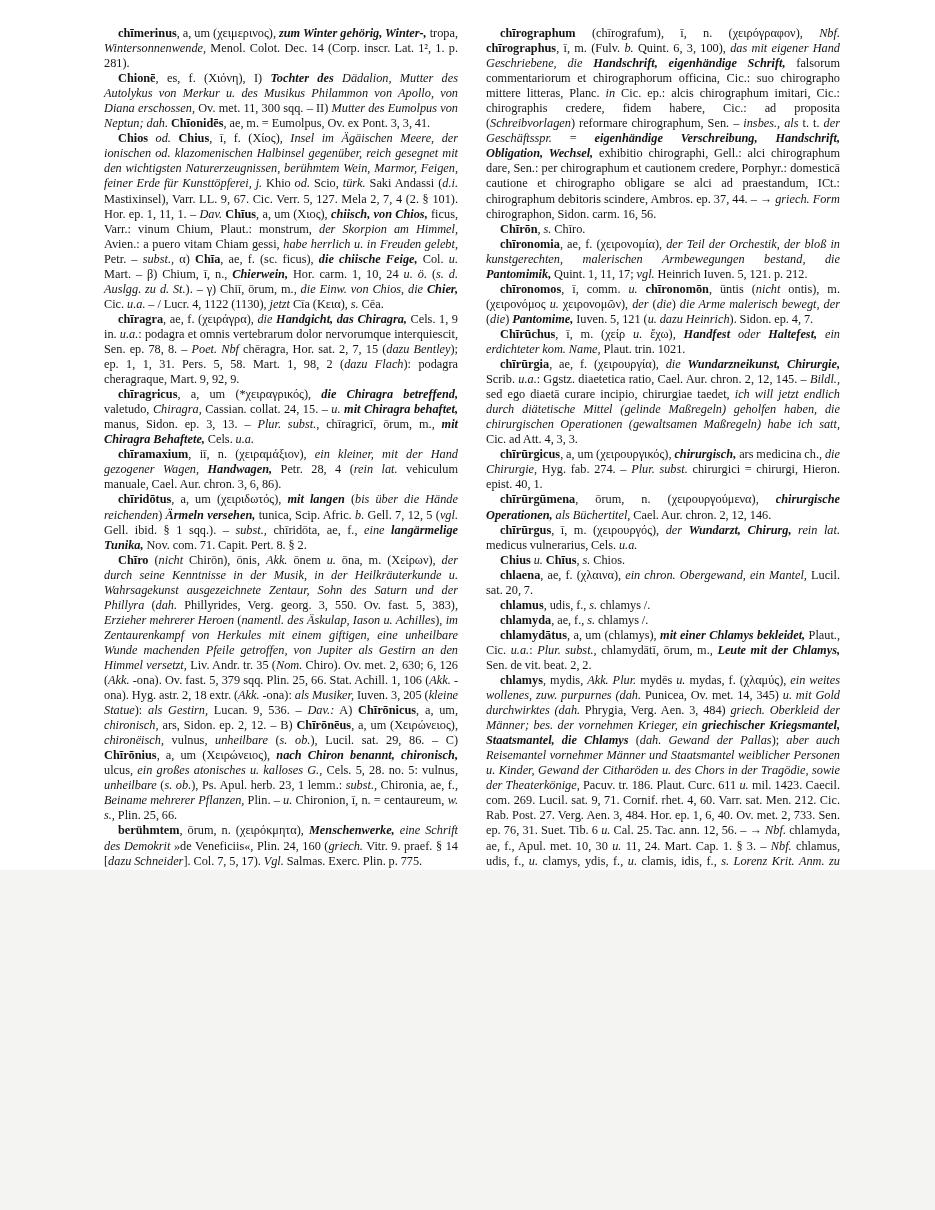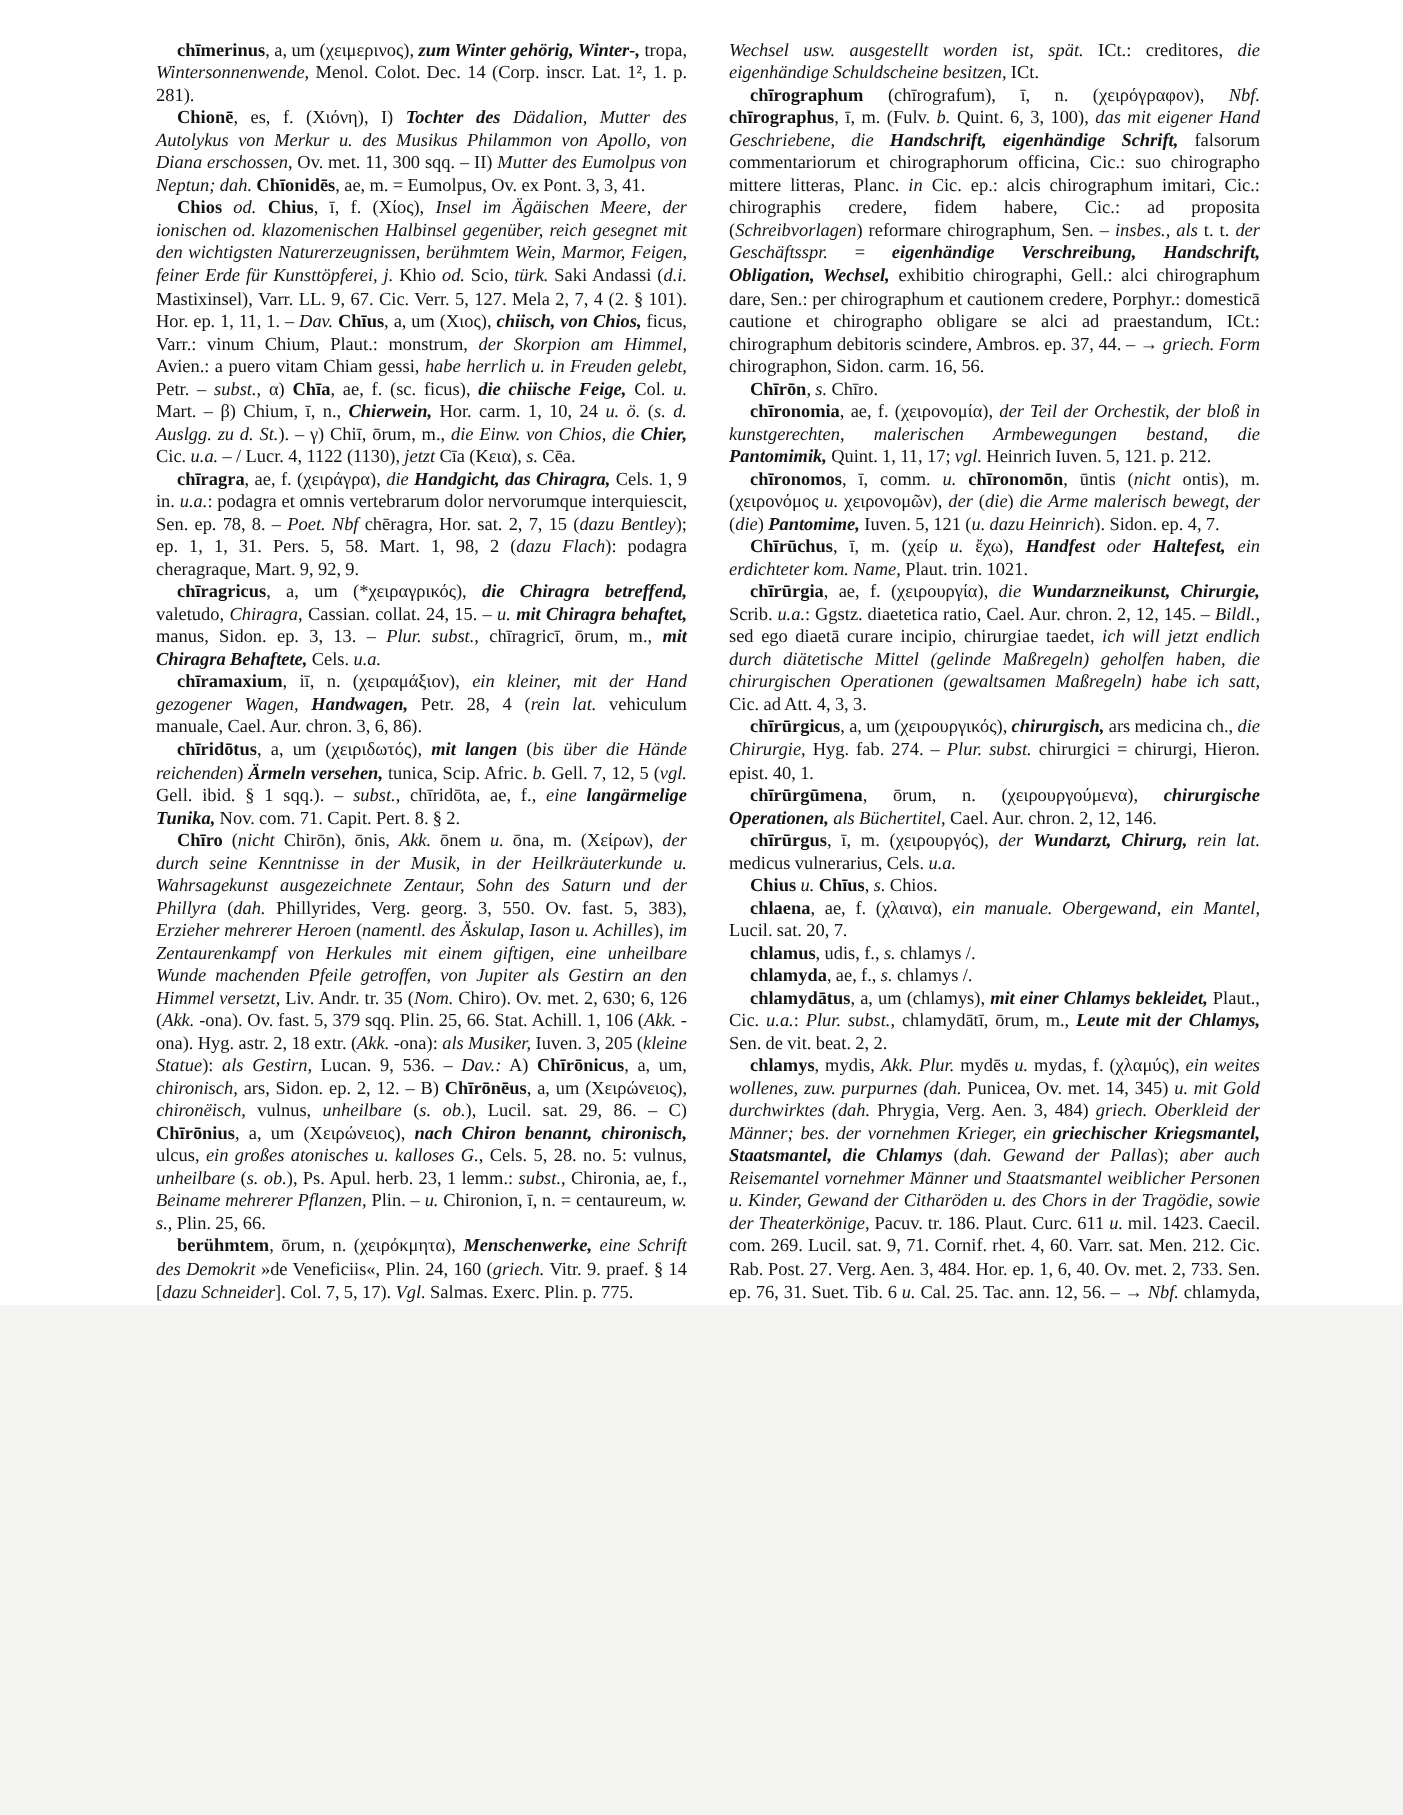--- a/index.html
+++ b/index.html
@@ -62,32 +62,31 @@
         <p class="entry"><span class="b">chīragra</span>, ae, f. (χειράγρα), <span class="i">die</span> <span class="bi">Handgicht, das Chiragra,</span> Cels. 1, 9 in. <span class="i">u.a.</span>: podagra et omnis vertebrarum dolor nervorumque interquiescit, Sen. ep. 78, 8. – <span class="i">Poet. Nbf</span> chēragra, Hor. sat. 2, 7, 15 (<span class="i">dazu Bentley</span>); ep. 1, 1, 31. Pers. 5, 58. Mart. 1, 98, 2 (<span class="i">dazu Flach</span>): podagra cheragraque, Mart. 9, 92, 9.</p>
         <p class="entry"><span class="b">chīragricus</span>, a, um (*χειραγρικός), <span class="bi">die Chiragra betreffend,</span> valetudo, <span class="i">Chiragra,</span> Cassian. collat. 24, 15. – <span class="i">u.</span> <span class="bi">mit Chiragra behaftet,</span> manus, Sidon. ep. 3, 13. – <span class="i">Plur. subst.,</span> chīragricī, ōrum, m., <span class="bi">mit Chiragra Behaftete,</span> Cels. <span class="i">u.a.</span></p>
         <p class="entry"><span class="b">chīramaxium</span>, iī, n. (χειραμάξιον), <span class="i">ein kleiner, mit der Hand gezogener Wagen,</span> <span class="bi">Handwagen,</span> Petr. 28, 4 (<span class="i">rein lat.</span> vehiculum manuale, Cael. Aur. chron. 3, 6, 86).</p>
         <p class="entry"><span class="b">chīridōtus</span>, a, um (χειριδωτός), <span class="bi">mit langen</span> (<span class="i">bis über die Hände reichenden</span>) <span class="bi">Ärmeln versehen,</span> tunica, Scip. Afric. <span class="i">b.</span> Gell. 7, 12, 5 (<span class="i">vgl.</span> Gell. ibid. § 1 sqq.). – <span class="i">subst.,</span> chīridōta, ae, f., <span class="i">eine</span> <span class="bi">langärmelige Tunika,</span> Nov. com. 71. Capit. Pert. 8. § 2.</p>
         <p class="entry"><span class="b">Chīro</span> (<span class="i">nicht</span> Chirōn), ōnis, <span class="i">Akk.</span> ōnem <span class="i">u.</span> ōna, m. (Χείρων), <span class="i">der durch seine Kenntnisse in der Musik, in der Heilkräuterkunde u. Wahrsagekunst ausgezeichnete Zentaur, Sohn des Saturn und der Phillyra</span> (<span class="i">dah.</span> Phillyrides, Verg. georg. 3, 550. Ov. fast. 5, 383), <span class="i">Erzieher mehrerer Heroen</span> (<span class="i">namentl. des Äskulap, Iason u. Achilles</span>), <span class="i">im Zentaurenkampf von Herkules mit einem giftigen, eine unheilbare Wunde machenden Pfeile getroffen, von Jupiter als Gestirn an den Himmel versetzt,</span> Liv. Andr. tr. 35 (<span class="i">Nom.</span> Chiro). Ov. met. 2, 630; 6, 126 (<span class="i">Akk.</span> -ona). Ov. fast. 5, 379 sqq. Plin. 25, 66. Stat. Achill. 1, 106 (<span class="i">Akk.</span> -ona). Hyg. astr. 2, 18 extr. (<span class="i">Akk.</span> -ona): <span class="i">als Musiker,</span> Iuven. 3, 205 (<span class="i">kleine Statue</span>): <span class="i">als Gestirn,</span> Lucan. 9, 536. – <span class="i">Dav.:</span> A) <span class="b">Chīrōnicus</span>, a, um, <span class="i">chironisch,</span> ars, Sidon. ep. 2, 12. – B) <span class="b">Chīrōnēus</span>, a, um (Χειρώνειος), <span class="i">chironëisch,</span> vulnus, <span class="i">unheilbare</span> (<span class="i">s. ob.</span>), Lucil. sat. 29, 86. – C) <span class="b">Chīrōnius</span>, a, um (Χειρώνειος), <span class="bi">nach Chiron benannt, chironisch,</span> ulcus, <span class="i">ein großes atonisches u. kalloses G.,</span> Cels. 5, 28. no. 5: vulnus, <span class="i">unheilbare</span> (<span class="i">s. ob.</span>), Ps. Apul. herb. 23, 1 lemm.: <span class="i">subst.,</span> Chironia, ae, f., <span class="i">Beiname mehrerer Pflanzen,</span> Plin. – <span class="i">u.</span> Chironion, ī, n. = centaureum, <span class="i">w. s.,</span> Plin. 25, 66.</p>
         <p class="entry"><span class="b">berühmtem</span>, ōrum, n. (χειρόκμητα), <span class="bi">Menschenwerke,</span> <span class="i">eine Schrift des Demokrit</span> »de Veneficiis«, Plin. 24, 160 (<span class="i">griech.</span> Vitr. 9. praef. § 14 [<span class="i">dazu Schneider</span>]. Col. 7, 5, 17). <span class="i">Vgl.</span> Salmas. Exerc. Plin. p. 775.</p>
         <p class="entry"><span class="b">chīrodytī</span>, ōrum, m. (*χειροδύτοι), <span class="bi">Männer,</span> Lucil. 2, 26 M.</p>
         <p class="entry"><span class="b">chīrographārius</span>, a, um (chirographum), <span class="bi">handschriftlich,</span> debitum, <span class="i">worüber eine Handschrift, ein</span></p>
       </div>
     <div class="col">
-        <p class="entry cont"><span class="i">Wechsel usw. ausgestellt worden ist, spät.</span> ICt.: creditores, <span class="i">die eigenhändige Schuldscheine besitzen,</span> ICt.</p>
         <p class="entry"><span class="b">chīrographum</span> (chīrografum), ī, n. (χειρόγραφον), <span class="i">Nbf.</span> <span class="b">chīrographus</span>, ī, m. (Fulv. <span class="i">b.</span> Quint. 6, 3, 100), <span class="i">das mit eigener Hand Geschriebene, die</span> <span class="bi">Handschrift, eigenhändige Schrift,</span> falsorum commentariorum et chirographorum officina, Cic.: suo chirographo mittere litteras, Planc. <span class="i">in</span> Cic. ep.: alcis chirographum imitari, Cic.: chirographis credere, fidem habere, Cic.: ad proposita (<span class="i">Schreibvorlagen</span>) reformare chirographum, Sen. – <span class="i">insbes., als</span> t. t. <span class="i">der Geschäftsspr.</span> = <span class="bi">eigenhändige Verschreibung, Handschrift, Obligation, Wechsel,</span> exhibitio chirographi, Gell.: alci chirographum dare, Sen.: per chirographum et cautionem credere, Porphyr.: domesticā cautione et chirographo obligare se alci ad praestandum, ICt.: chirographum debitoris scindere, Ambros. ep. 37, 44. – → <span class="i">griech. Form</span> chirographon, Sidon. carm. 16, 56.</p>
         <p class="entry"><span class="b">Chīrōn</span>, <span class="i">s.</span> Chīro.</p>
         <p class="entry"><span class="b">chīronomia</span>, ae, f. (χειρονομία), <span class="i">der Teil der Orchestik, der bloß in kunstgerechten, malerischen Armbewegungen bestand, die</span> <span class="bi">Pantomimik,</span> Quint. 1, 11, 17; <span class="i">vgl.</span> Heinrich Iuven. 5, 121. p. 212.</p>
         <p class="entry"><span class="b">chīronomos</span>, ī, comm. <span class="i">u.</span> <span class="b">chīronomōn</span>, ūntis (<span class="i">nicht</span> ontis), m. (χειρονόμος <span class="i">u.</span> χειρονομῶν), <span class="i">der</span> (<span class="i">die</span>) <span class="i">die Arme malerisch bewegt, der</span> (<span class="i">die</span>) <span class="bi">Pantomime,</span> Iuven. 5, 121 (<span class="i">u. dazu Heinrich</span>). Sidon. ep. 4, 7.</p>
         <p class="entry"><span class="b">Chīrūchus</span>, ī, m. (χείρ <span class="i">u.</span> ἔχω), <span class="bi">Handfest</span> <span class="i">oder</span> <span class="bi">Haltefest,</span> <span class="i">ein erdichteter kom. Name,</span> Plaut. trin. 1021.</p>
         <p class="entry"><span class="b">chīrūrgia</span>, ae, f. (χειρουργία), <span class="i">die</span> <span class="bi">Wundarzneikunst, Chirurgie,</span> Scrib. <span class="i">u.a.</span>: Ggstz. diaetetica ratio, Cael. Aur. chron. 2, 12, 145. – <span class="i">Bildl.,</span> sed ego diaetā curare incipio, chirurgiae taedet, <span class="i">ich will jetzt endlich durch diätetische Mittel (gelinde Maßregeln) geholfen haben, die chirurgischen Operationen (gewaltsamen Maßregeln) habe ich satt,</span> Cic. ad Att. 4, 3, 3.</p>
         <p class="entry"><span class="b">chīrūrgicus</span>, a, um (χειρουργικός), <span class="bi">chirurgisch,</span> ars medicina ch., <span class="i">die Chirurgie,</span> Hyg. fab. 274. – <span class="i">Plur. subst.</span> chirurgici = chirurgi, Hieron. epist. 40, 1.</p>
         <p class="entry"><span class="b">chīrūrgūmena</span>, ōrum, n. (χειρουργούμενα), <span class="bi">chirurgische Operationen,</span> <span class="i">als Büchertitel,</span> Cael. Aur. chron. 2, 12, 146.</p>
         <p class="entry"><span class="b">chīrūrgus</span>, ī, m. (χειρουργός), <span class="i">der</span> <span class="bi">Wundarzt, Chirurg,</span> <span class="i">rein lat.</span> medicus vulnerarius, Cels. <span class="i">u.a.</span></p>
         <p class="entry"><span class="b">Chius</span> <span class="i">u.</span> <span class="b">Chīus</span>, <span class="i">s.</span> Chios.</p>
-        <p class="entry"><span class="b">chlaena</span>, ae, f. (χλαινα), <span class="i">ein manuale. Obergewand, ein Mantel,</span> Lucil. sat. 20, 7.</p>
+        <p class="entry"><span class="b">chlaena</span>, ae, f. (χλαινα), <span class="i">ein chron. Obergewand, ein Mantel,</span> Lucil. sat. 20, 7.</p>
         <p class="entry"><span class="b">chlamus</span>, udis, f., <span class="i">s.</span> chlamys /.</p>
         <p class="entry"><span class="b">chlamyda</span>, ae, f., <span class="i">s.</span> chlamys /.</p>
         <p class="entry"><span class="b">chlamydātus</span>, a, um (chlamys), <span class="bi">mit einer Chlamys bekleidet,</span> Plaut., Cic. <span class="i">u.a.</span>: <span class="i">Plur. subst.,</span> chlamydātī, ōrum, m., <span class="bi">Leute mit der Chlamys,</span> Sen. de vit. beat. 2, 2.</p>
         <p class="entry"><span class="b">chlamys</span>, mydis, <span class="i">Akk. Plur.</span> mydēs <span class="i">u.</span> mydas, f. (χλαμύς), <span class="i">ein weites wollenes, zuw. purpurnes (dah.</span> Punicea, Ov. met. 14, 345) <span class="i">u. mit Gold durchwirktes (dah.</span> Phrygia, Verg. Aen. 3, 484) <span class="i">griech. Oberkleid der Männer; bes. der vornehmen Krieger, ein</span> <span class="bi">griechischer Kriegsmantel, Staatsmantel, die Chlamys</span> (<span class="i">dah. Gewand der Pallas</span>); <span class="i">aber auch Reisemantel vornehmer Männer und Staatsmantel weiblicher Personen u. Kinder, Gewand der Citharöden u. des Chors in der Tragödie, sowie der Theaterkönige,</span> Pacuv. tr. 186. Plaut. Curc. 611 <span class="i">u.</span> mil. 1423. Caecil. com. 269. Lucil. sat. 9, 71. Cornif. rhet. 4, 60. Varr. sat. Men. 212. Cic. Rab. Post. 27. Verg. Aen. 3, 484. Hor. ep. 1, 6, 40. Ov. met. 2, 733. Sen. ep. 76, 31. Suet. Tib. 6 <span class="i">u.</span> Cal. 25. Tac. ann. 12, 56. – → <span class="i">Nbf.</span> chlamyda, ae, f., Apul. met. 10, 30 <span class="i">u.</span> 11, 24. Mart. Cap. 1. § 3. – <span class="i">Nbf.</span> chlamus, udis, f., <span class="i">u.</span> clamys, ydis, f., <span class="i">u.</span> clamis, idis, f., <span class="i">s. Lorenz Krit. Anm. zu</span> Plaut. Pseud. 735. p. 273.</p>
         <p class="entry"><span class="b">Chloē</span>, ēs, f. (χλόη, <span class="i">junge Saat, also</span> ›heranreifende Jungfrau‹),</p>
       </div>
   </div>
   <div class="page-number">103</div>
 </div>
 

